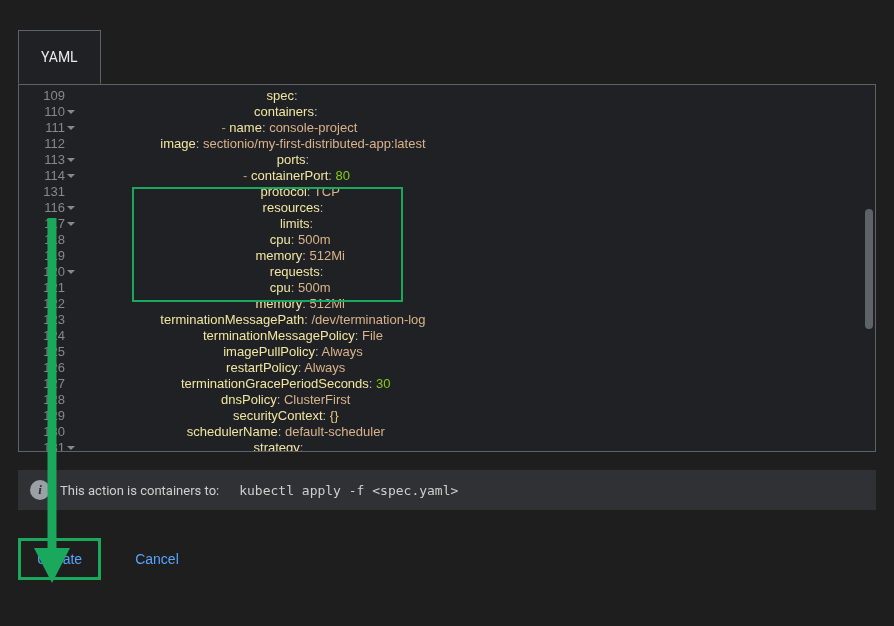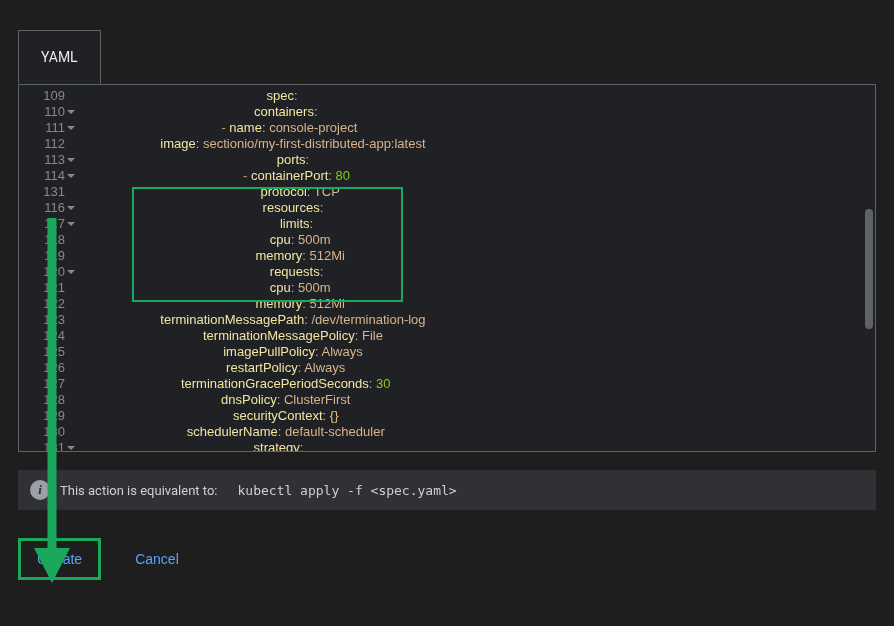--- a/index.html
+++ b/index.html
@@ -223,21 +223,21 @@
     <div class="scrollbar-thumb"></div>
   </div>
 
   <svg class="arrow-svg" viewBox="0 0 60 380">
     <path d="M30 0 L30 340" stroke="#1aa85c" stroke-width="9" fill="none"></path>
     <path d="M12 330 L30 365 L48 330 Z" fill="#1aa85c"></path>
   </svg>
 
   <div class="info-bar">
     <div class="info-icon-circle">i</div>
-    <span>This action is equivalent to:</span>
+    <span>This action is containers to:</span>
     <span class="info-cmd">kubectl apply -f &lt;spec.yaml&gt;</span>
   </div>
 
   <div class="actions">
     <span class="btn-update-box">
       <button class="btn-update">Update</button>
     </span>
     <button class="btn-cancel">Cancel</button>
   </div>
 

